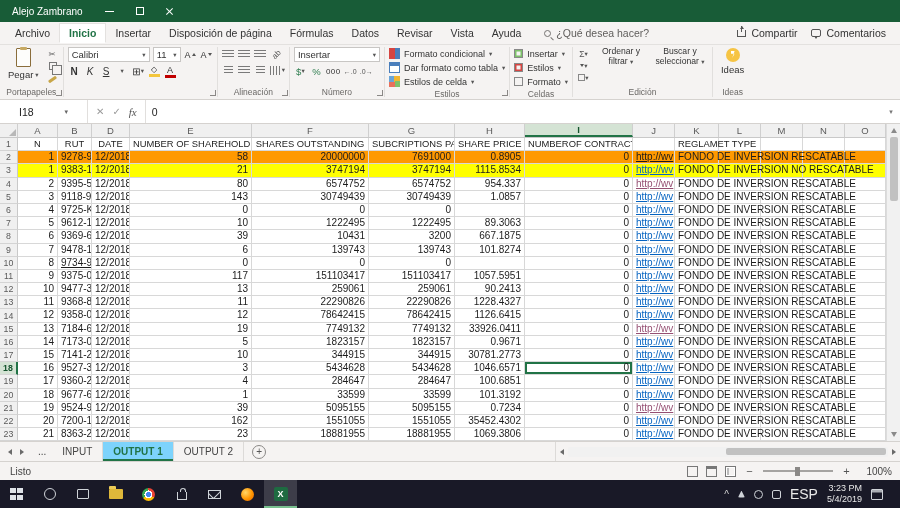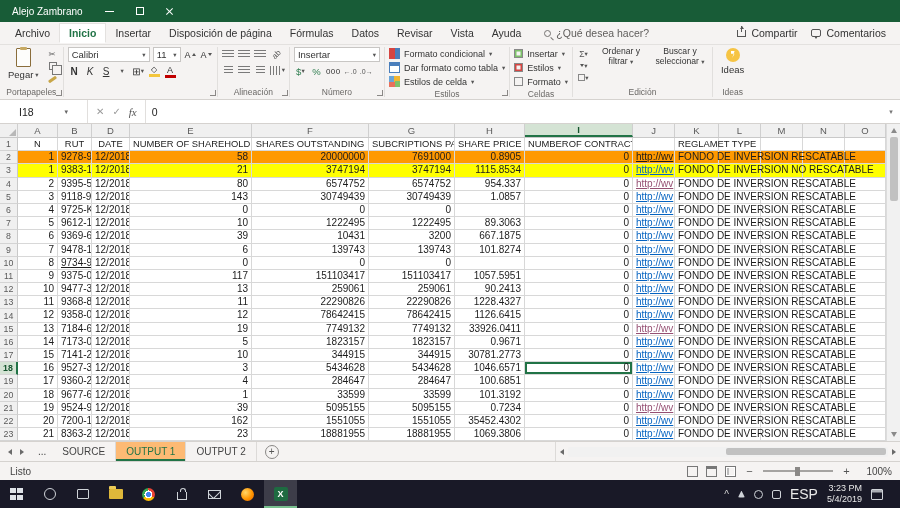--- a/index.html
+++ b/index.html
@@ -120,21 +120,21 @@
   .varr.up{border-bottom:5px solid #8a8a8a}
   .varr.down{border-top:5px solid #8a8a8a;margin-top:auto}
   .vthumb{width:8px;height:64px;background:#c1c1c1;border-radius:2px;margin-top:2px}
 
   
   .tabsbar{height:20px;background:var(--chrome);border-top:1px solid #d5d2cf;display:flex;align-items:stretch;flex:none}
   .navarrs{display:flex;align-items:center;gap:8px;padding:0 8px}
   .tri-l{border-top:3.5px solid transparent;border-bottom:3.5px solid transparent;border-right:4.5px solid #6a6a6a}
   .tri-r{border-top:3.5px solid transparent;border-bottom:3.5px solid transparent;border-left:4.5px solid #6a6a6a}
   .sheettab{display:flex;align-items:center;padding:0 10px;font-size:10px;color:#444;border-right:1px solid #dcdad8}
-  .sheettab.active{background:#fdba74;color:var(--accent);font-weight:normal;box-shadow:inset 0 -2px 0 var(--accent)}
+  .sheettab.active{background:#7dd3fc;color:var(--accent);font-weight:bold;box-shadow:inset 0 -2px 0 var(--accent)}
   .ellip{display:flex;align-items:center;padding:0 6px;font-size:10px;color:#444}
   .addsheet{width:14px;height:14px;border:1px solid #8a8886;border-radius:50%;display:flex;align-items:center;justify-content:center;font-size:10px;color:#555;margin:auto 8px}
   .hscroll{margin-left:auto;display:flex;align-items:center;width:345px;border-left:1px solid #dcdad8;padding:0 4px;gap:4px}
   .htrack{flex:1;height:10px;background:#f1f1f1;border-radius:2px;position:relative}
   .hthumb{position:absolute;right:2px;top:1.5px;width:160px;height:7px;background:#c1c1c1;border-radius:2px}
 
   
   .statusbar{height:19px;background:var(--chrome);border-top:1px solid #d5d2cf;display:flex;align-items:center;flex:none;font-size:10px;color:#444}
   .statusleft{padding:0 10px}
   .statusright{margin-left:auto;display:flex;align-items:center;gap:8px;padding-right:8px}
@@ -876,21 +876,21 @@
       <span class="varr down"></span>
     </div>
   </div>
 
   <div class="tabsbar">
     <div class="navarrs">
       <span class="tri-l"></span>
       <span class="tri-r"></span>
     </div>
     <div class="ellip">...</div>
-    <div class="sheettab">SOURCE</div>
+    <div class="sheettab">INPUT</div>
     <div class="sheettab active">OUTPUT 1</div>
     <div class="sheettab">OUTPUT 2</div>
     <div class="addsheet">+</div>
     <div class="hscroll">
       <span class="tri-l"></span>
       <div class="htrack">
           <div class="hthumb"></div>
         </div>
       <span class="tri-r"></span>
     </div>

